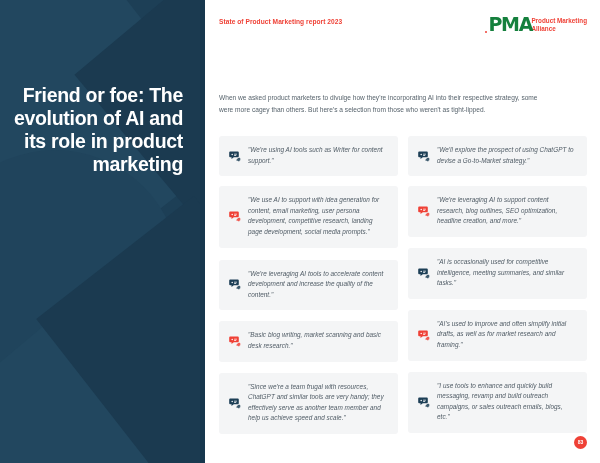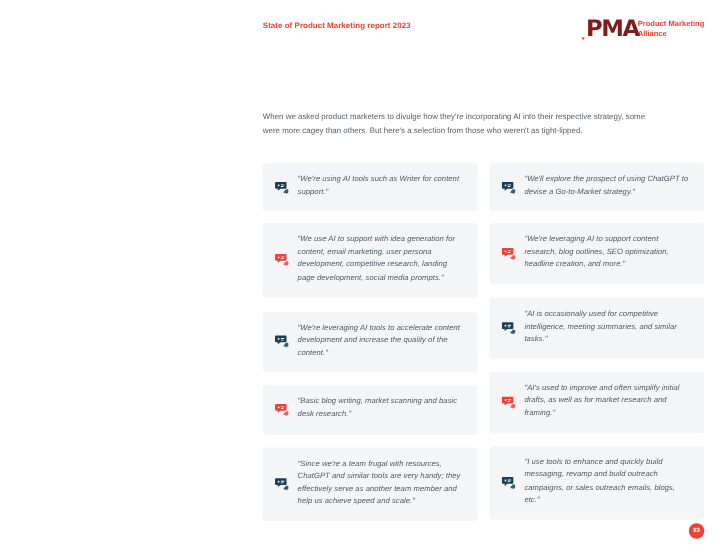--- a/index.html
+++ b/index.html
@@ -74,21 +74,21 @@
     font-weight:bold;
     letter-spacing:0.05px;
   }
   .logo{
     position:absolute;right:13px;top:15px;
     display:flex;align-items:center;gap:4px;
   }
   .logo-mark{
     position:relative;
     width:42px;height:19px;
-    color:#7f1d1d;
+    color:#15803d;
     font-weight:bold;
     font-size:19px;
     line-height:19px;
     letter-spacing:-1.2px;
     font-family:"DejaVu Sans", sans-serif;
   }
   .logo-mark .dot{
     position:absolute;left:0;bottom:1px;
     width:2px;height:2px;border-radius:50%;
     background:#ef4136;
@@ -153,20 +153,29 @@
     font-weight:bold;
     display:flex;align-items:center;justify-content:center;
     line-height:1;
   }
 </style>
 </head>
 <body>
 
 <div class="page">
 
+  <div class="left-panel">
+    <div class="shape shape-a"></div>
+    <div class="shape shape-b"></div>
+    <div class="shape shape-c"></div>
+    <div class="shape shape-d"></div>
+    <div class="shape shape-e"></div>
+    <div class="panel-edge"></div>
+    <div class="title">Friend or foe: The evolution of AI and its role in product marketing</div>
+  </div>
 
   <div class="report-label">State of Product Marketing report 2023</div>
 
   <div class="logo">
     <div class="logo-mark">
       <span class="dot"></span>
       <span class="letters">PMA</span>
     </div>
     <div class="logo-text">
       <div>Product Marketing</div>

